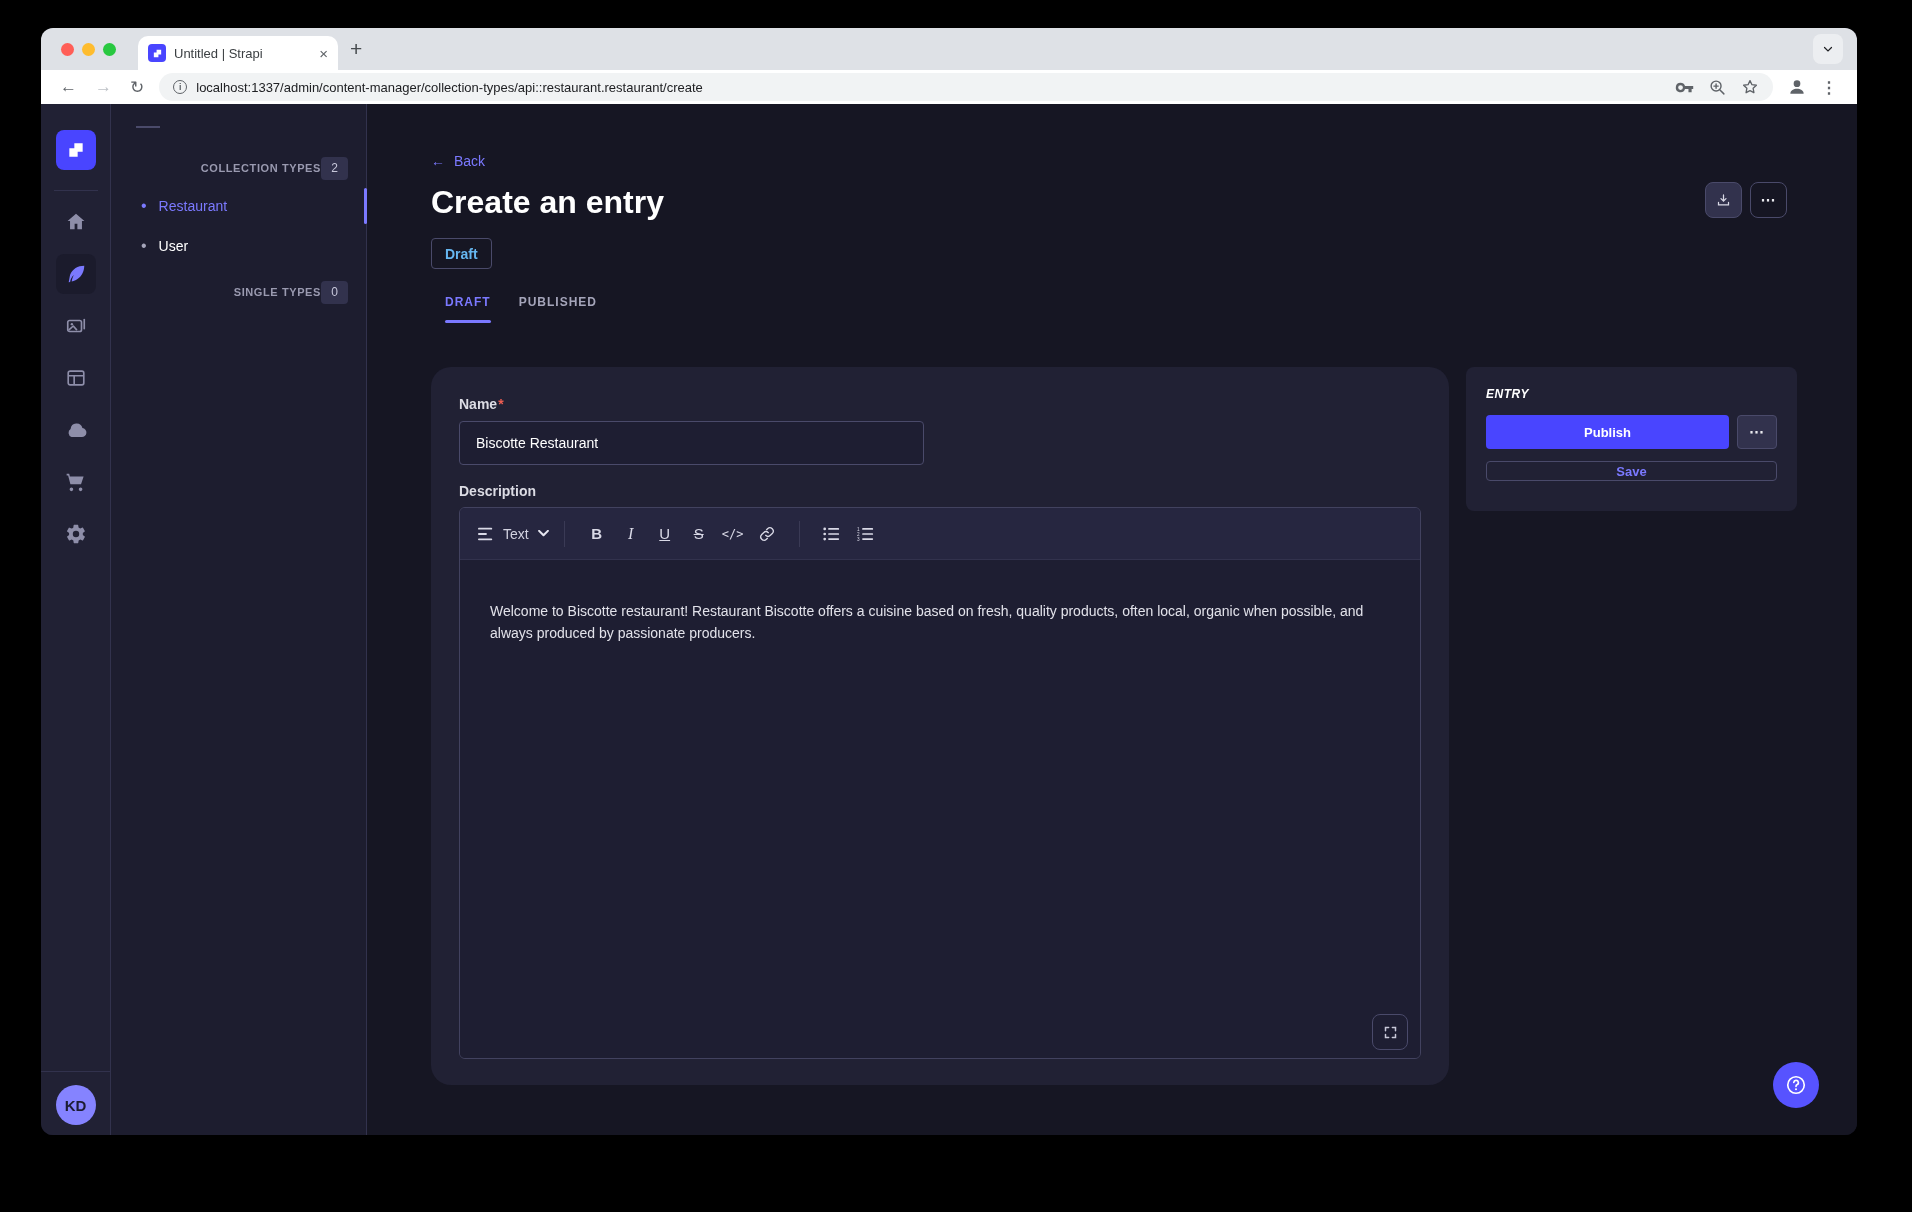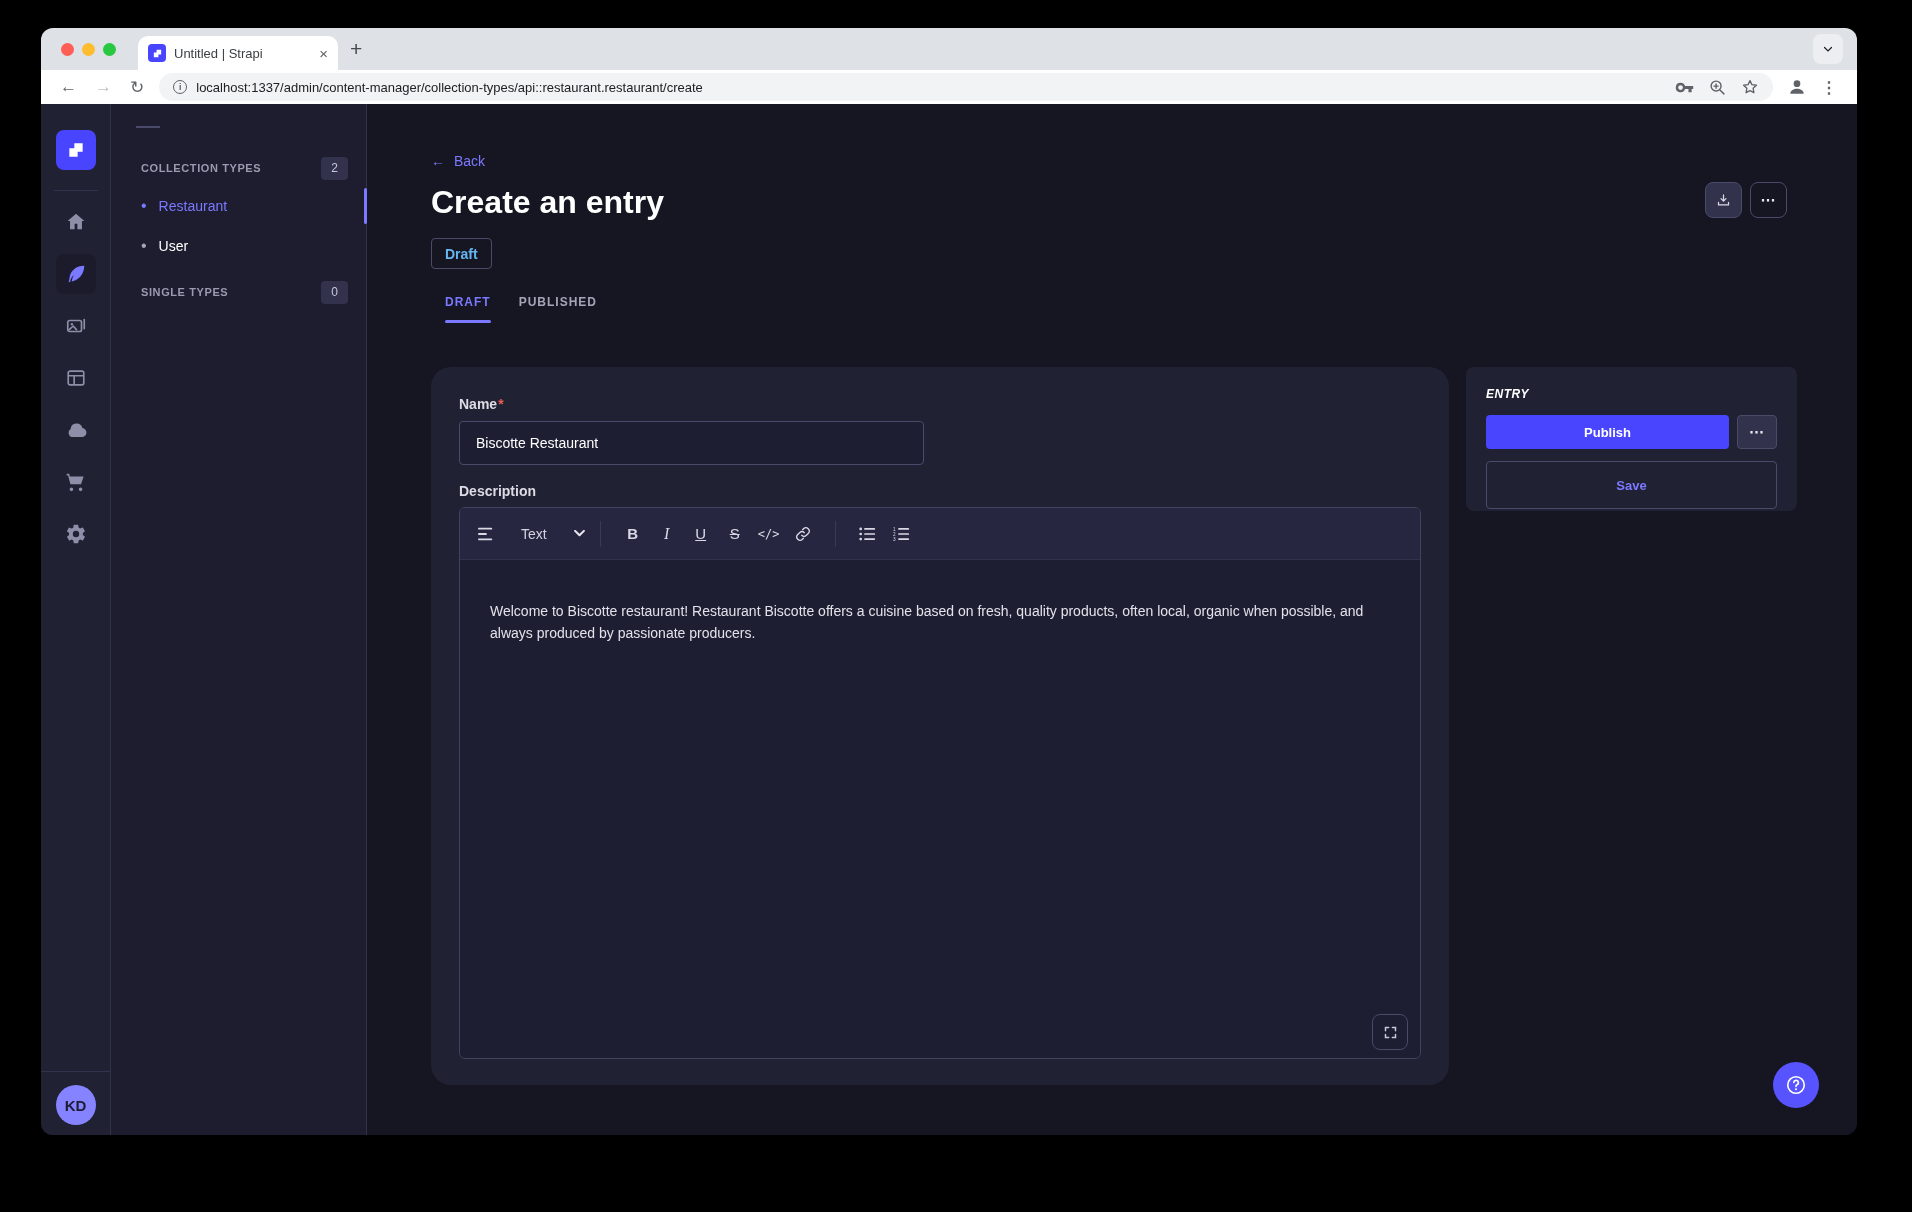--- a/index.html
+++ b/index.html
@@ -49,21 +49,21 @@
   .nav-bottom{margin-top:auto;width:100%;border-top:1px solid var(--border);padding:13px 0 10px;display:flex;justify-content:center;}
   .avatar{width:40px;height:40px;border-radius:50%;background:#8583ff;color:#1c1c33;font-weight:700;font-size:15px;
     display:flex;align-items:center;justify-content:center;}
 
   .subnav{width:256px;background:var(--subnav-bg);border-right:1px solid var(--border);flex:none;position:relative;}
   .subnav-head{display:flex;align-items:center;justify-content:space-between;padding:36px 18px 0 25px;}
   .subnav-title{font-size:18px;font-weight:700;color:var(--txt);}
   .search-btn{width:33px;height:33px;border-radius:8px;border:1px solid var(--border-light);background:transparent;
     display:flex;align-items:center;justify-content:center;}
   .subnav-divider{width:24px;height:2px;background:#4a4a6a;margin:22px 0 0 25px;}
-  .section-row{display:flex;align-items:center;justify-content:space-between;padding:0 18px 0 30px;margin-top:28px;height:24px;}
+  .section-row{display:flex;align-items:center;justify-content:flex-end;padding:0 18px 0 30px;margin-top:28px;height:24px;}
   .section-label{font-size:11px;font-weight:700;letter-spacing:.6px;color:#9a9ab0;}
   .count-badge{min-width:27px;height:23px;border-radius:4px;background:var(--border);color:#c7c7da;
     font-size:12px;display:flex;align-items:center;justify-content:center;padding:0 6px;}
   .sn-items{margin-top:6px;}
   .sn-item{height:40px;display:flex;align-items:center;gap:12px;padding-left:30px;position:relative;font-size:14px;color:var(--txt);}
   .sn-item .bullet{font-size:16px;color:var(--muted);line-height:1;}
   .sn-item.active{color:var(--accent-light);}
   .sn-item.active .bullet{color:var(--accent-light);}
   .sn-item.active::after{content:'';position:absolute;right:-1px;top:2px;bottom:2px;width:3px;background:var(--accent-light);border-radius:2px;}
 
@@ -87,21 +87,21 @@
   .panels{display:flex;gap:17px;margin-top:44px;align-items:flex-start;}
   .form-panel{flex:1;height:718px;background:var(--panel);border-radius:20px;padding:28px;}
   .field-label{font-size:14px;font-weight:600;color:#dcdce4;}
   .req{color:#ee5e52;margin-left:1px;}
   .text-input{display:block;margin-top:8px;width:465px;height:44px;background:var(--input-bg);
     border:1px solid var(--border-light);border-radius:4px;color:var(--txt);font-size:14px;padding:0 16px;outline:none;}
   .desc-label{margin-top:18px;}
   .editor{margin-top:8px;border:1px solid #42425f;border-radius:6px;overflow:hidden;height:552px;display:flex;flex-direction:column;}
   .ed-toolbar{height:52px;background:var(--toolbar-bg);border-bottom:1px solid var(--border);
     display:flex;align-items:center;padding:0 18px;flex:none;}
-  .ed-sel{display:flex;align-items:center;gap:27px;}
+  .ed-sel{display:flex;align-items:center;gap:9px;}
   .ed-sel-label{font-size:14px;color:#d2d2e0;}
   .ed-div{width:1px;height:26px;background:#3a3a55;margin:0 15px;}
   .fmt{width:34px;height:34px;border-radius:4px;display:flex;align-items:center;justify-content:center;
     color:#d9d9e6;font-size:15px;background:transparent;border:none;}
   .fmt.b{font-weight:800;}
   .fmt.i{font-style:italic;font-family:"Liberation Serif",serif;font-size:16px;}
   .fmt.u{text-decoration:underline;}
   .fmt.s{text-decoration:line-through;}
   .fmt.code{font-family:"DejaVu Sans Mono",monospace;font-size:12px;}
   .ed-body{flex:1;background:var(--input-bg);position:relative;padding:40px 30px;}
@@ -109,21 +109,21 @@
   .expand-btn{position:absolute;right:12px;bottom:8px;width:36px;height:36px;border-radius:8px;
     border:1px solid var(--border-light);background:transparent;display:flex;align-items:center;justify-content:center;}
 
   .entry-panel{width:331px;height:144px;background:var(--panel);border-radius:8px;padding:20px;flex:none;}
   .entry-title{font-size:12px;font-weight:700;letter-spacing:.5px;color:var(--txt);font-style:italic;}
   .entry-row{display:flex;margin-top:14px;gap:8px;}
   .publish-btn{flex:1;height:34px;background:var(--accent);border:none;border-radius:4px;color:#fff;
     font-size:13px;font-weight:600;}
   .entry-more{width:40px;height:34px;background:var(--border);border:1px solid var(--border-light);border-radius:4px;
     display:flex;align-items:center;justify-content:center;}
-  .save-btn{margin-top:12px;width:100%;height:48px;background:transparent;border:1px solid var(--border-light);
+  .save-btn{margin-top:12px;width:100%;height:20px;background:transparent;border:1px solid var(--border-light);
     border-radius:4px;color:var(--accent-light);font-size:13px;font-weight:600;}
 
   .help-fab{position:absolute;right:38px;bottom:27px;width:46px;height:46px;border-radius:50%;background:#5753ff;
     display:flex;align-items:center;justify-content:center;border:none;}
   svg{display:block;}
 </style>
 </head>
 <body>
 
 <div class="window">

